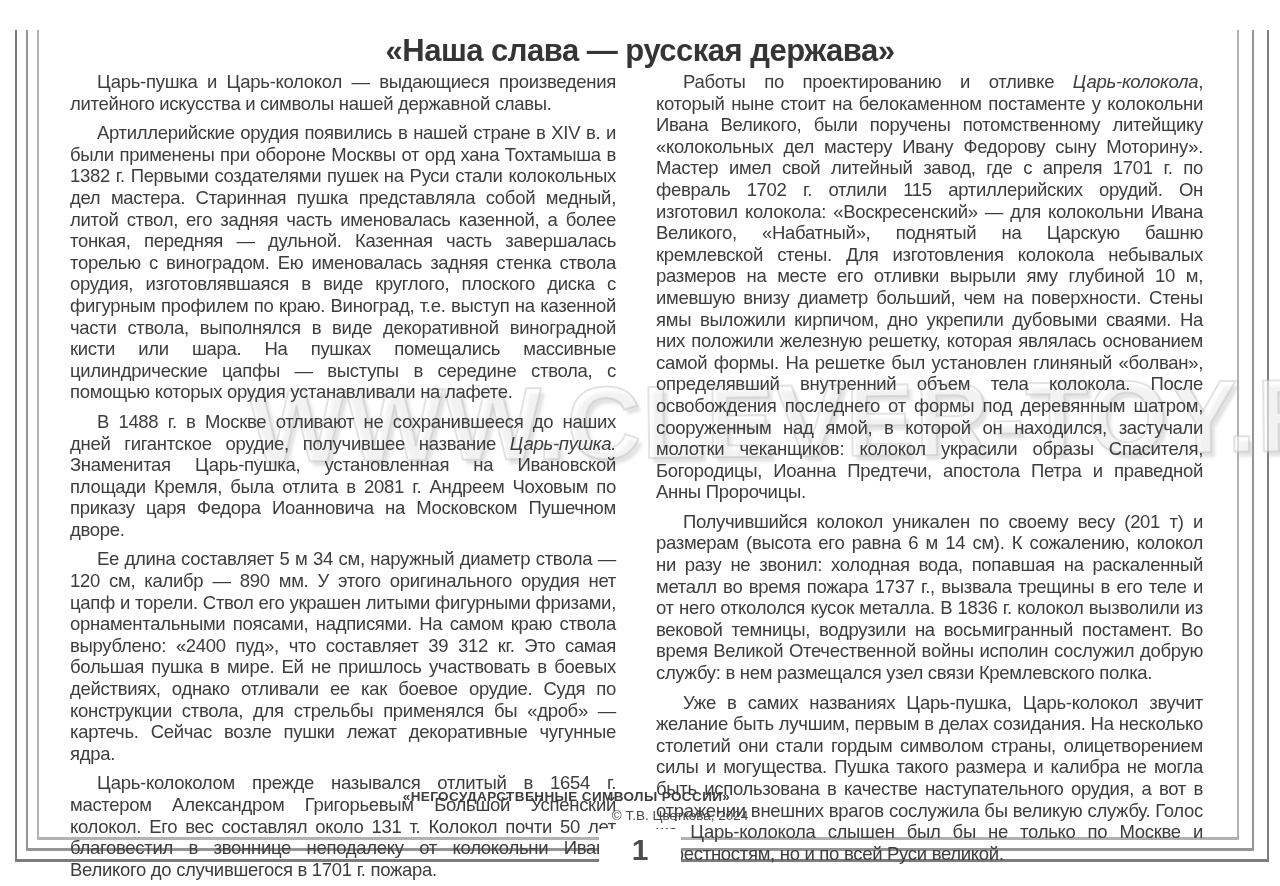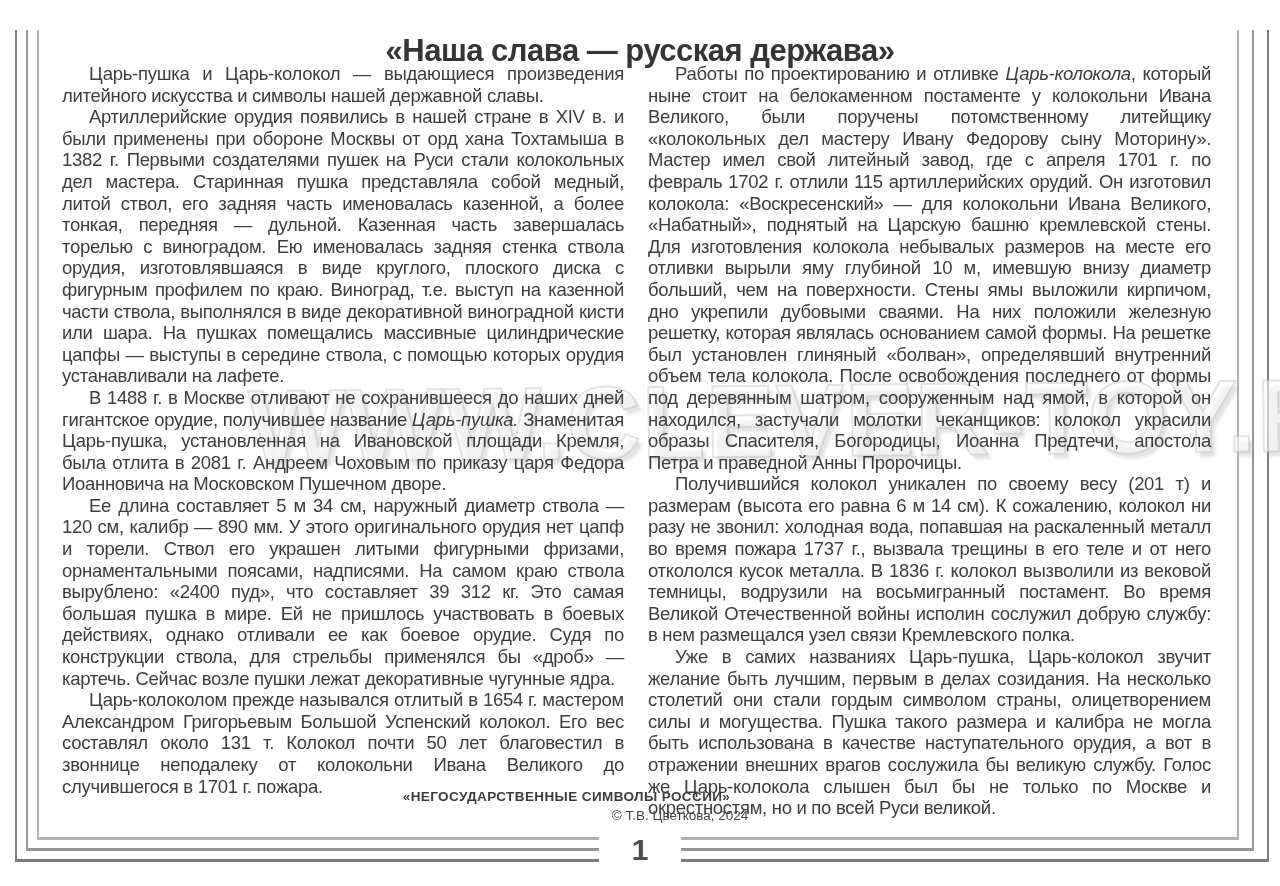--- a/index.html
+++ b/index.html
@@ -40,21 +40,21 @@
   .title{
     position:absolute;top:12px;left:0;width:1280px;text-align:center;z-index:2;
     font-size:31px;font-weight:bold;color:#353535;letter-spacing:-0.5px;
   }
   
   .col{position:absolute;top:63px;z-index:2;
     font-size:18.5px;line-height:21.6px;letter-spacing:-0.3px;
     text-align:justify;color:#3d3d3d;}
   .col-left{left:62px;width:562px;}
   .col-right{left:648px;width:563px;}
-  .col p{margin:0;text-indent:27px;}
+  .col p{margin:8px;text-indent:27px;}
   .col em{}
   
   .footer-series{
     position:absolute;top:789px;left:0;width:1133px;text-align:center;z-index:2;
     font-size:13.5px;font-weight:bold;letter-spacing:0.4px;color:#3c3c3c;
   }
   .footer-copyright{
     position:absolute;top:808px;left:0;width:1280px;text-align:center;z-index:2;
     font-size:13.5px;color:#454545;margin-left:40px;
   }

